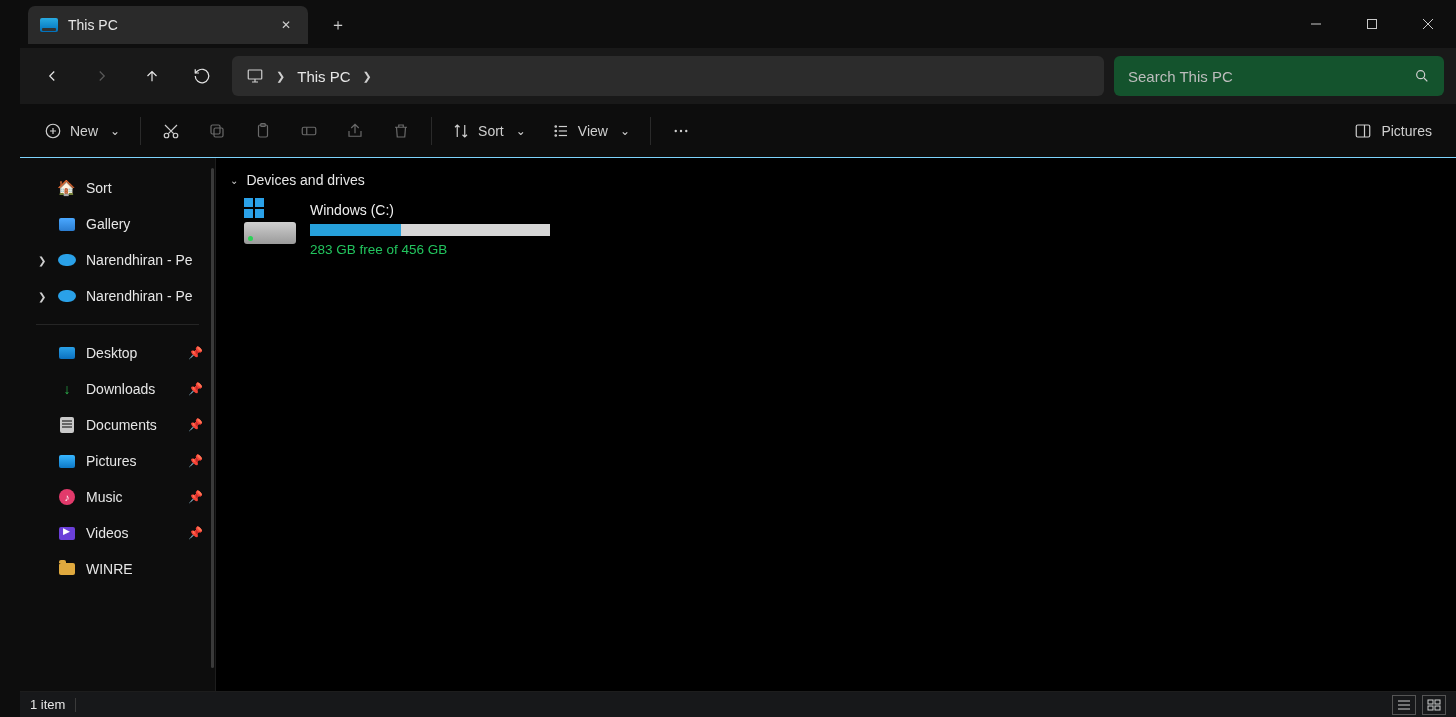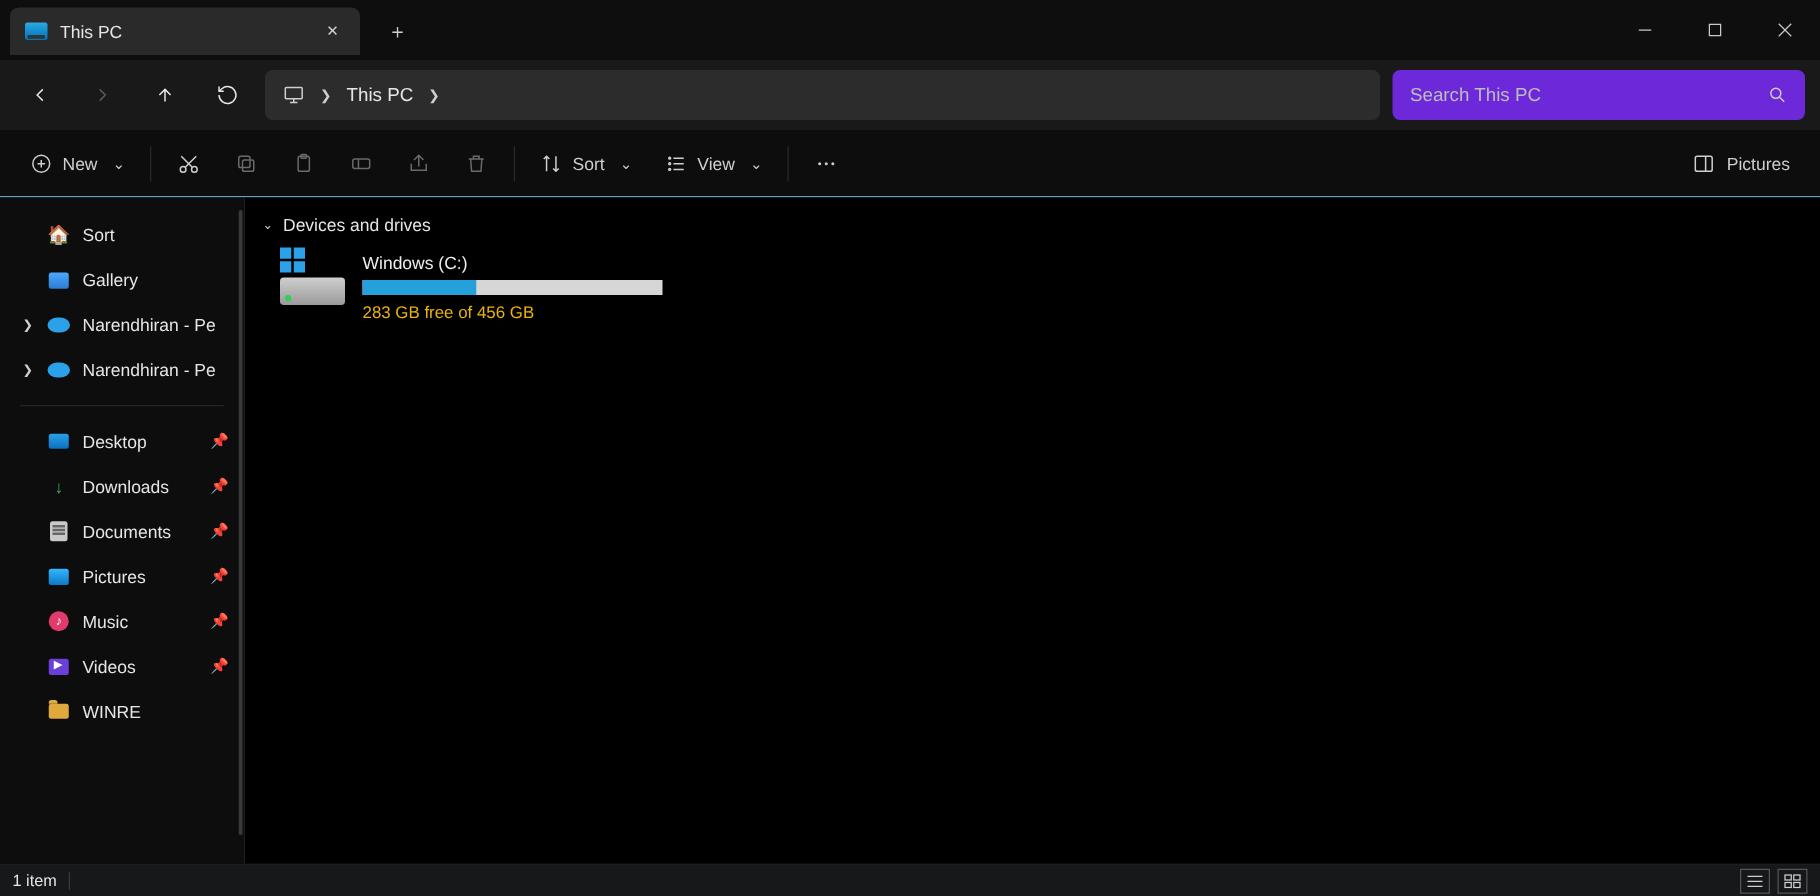--- a/index.html
+++ b/index.html
@@ -3,21 +3,21 @@
 <meta charset="utf-8">
 <style>
   * { box-sizing: border-box; margin: 0; padding: 0; }
   html, body {
     width: 1456px; height: 717px;
     background: #000; color: #e6e6e6;
     font-family: "Segoe UI", sans-serif;
     font-size: 14px;
     overflow: hidden;
   }
-  .window { display: flex; flex-direction: column; width: 100%; height: 100%; background: #0d0d0d; }
+  .window { display: flex; flex-direction: column; width: 100%; height: 100%; background: #0d0d0d; padding-left: 20px; }
 
   
   .titlebar {
     display: flex; align-items: flex-start; height: 48px; background: #0e0e0e;
   }
   .tab {
     display: flex; align-items: center; gap: 10px;
     height: 38px; margin-top: 6px; margin-left: 8px;
     padding: 0 12px; width: 280px;
     background: #2a2a2a; border-radius: 7px 7px 0 0;
@@ -56,21 +56,21 @@
   }
   .nav-btn.disabled { color:#5a5a5a; }
   .addressbar {
     flex:1; height:40px; background:#2c2c2c; border-radius:6px;
     display:flex; align-items:center; padding:0 14px; gap:12px;
     color:#e6e6e6; font-size:15px;
   }
   .addr-seg { display:flex; align-items:center; gap:10px; }
   .addr-chevron { color:#cfcfcf; font-size:11px; }
   .searchbox {
-    width:330px; height:40px; background:#6d28d9; border-radius:6px;
+    width:330px; height:40px; background:#14532d; border-radius:6px;
     display:flex; align-items:center; padding:0 14px;
     color:#bdbdbd; font-size:15px;
   }
   .searchbox .mag { margin-left:auto; color:#cfcfcf; }
 
   
   .toolbar {
     display:flex; align-items:center; height:54px; padding:0 14px;
     background:#0d0d0d; border-bottom:1px solid #7dd3fc;
   }
@@ -146,21 +146,21 @@
     position:absolute; left:0; right:0; bottom:0; height:22px;
     background:linear-gradient(#cfcfcf,#9a9a9a); border-radius:3px;
   }
   .drive-icon .led { position:absolute; left:4px; bottom:3px; width:5px;height:5px;background:#2bd257;border-radius:50%; }
   .drive-info { display:flex; flex-direction:column; gap:6px; }
   .drive-name { font-size:14px; color:#eee; }
   .drive-bar {
     width:240px; height:12px; background:#d6d6d6; position:relative;
   }
   .drive-bar .fill { position:absolute; left:0; top:0; bottom:0; background:#26a0da; }
-  .drive-sub { font-size:13.5px; color:#eab308; }
+  .drive-sub { font-size:13.5px; color:#22c55e; }
 
   
   .statusbar {
     height:26px; background:#17181a; border-top:1px solid #1d1d1d;
     display:flex; align-items:center; padding:0 10px; font-size:13px; color:#e6e6e6;
   }
   .statusbar .sep { width:1px; height:14px; background:#3a3a3a; margin:0 10px; }
   .statusbar .viewbtn {
     width:24px; height:20px; border:1px solid #555; margin-left:6px;
     display:flex; align-items:center; justify-content:center; font-size:12px; color:#cfcfcf;

